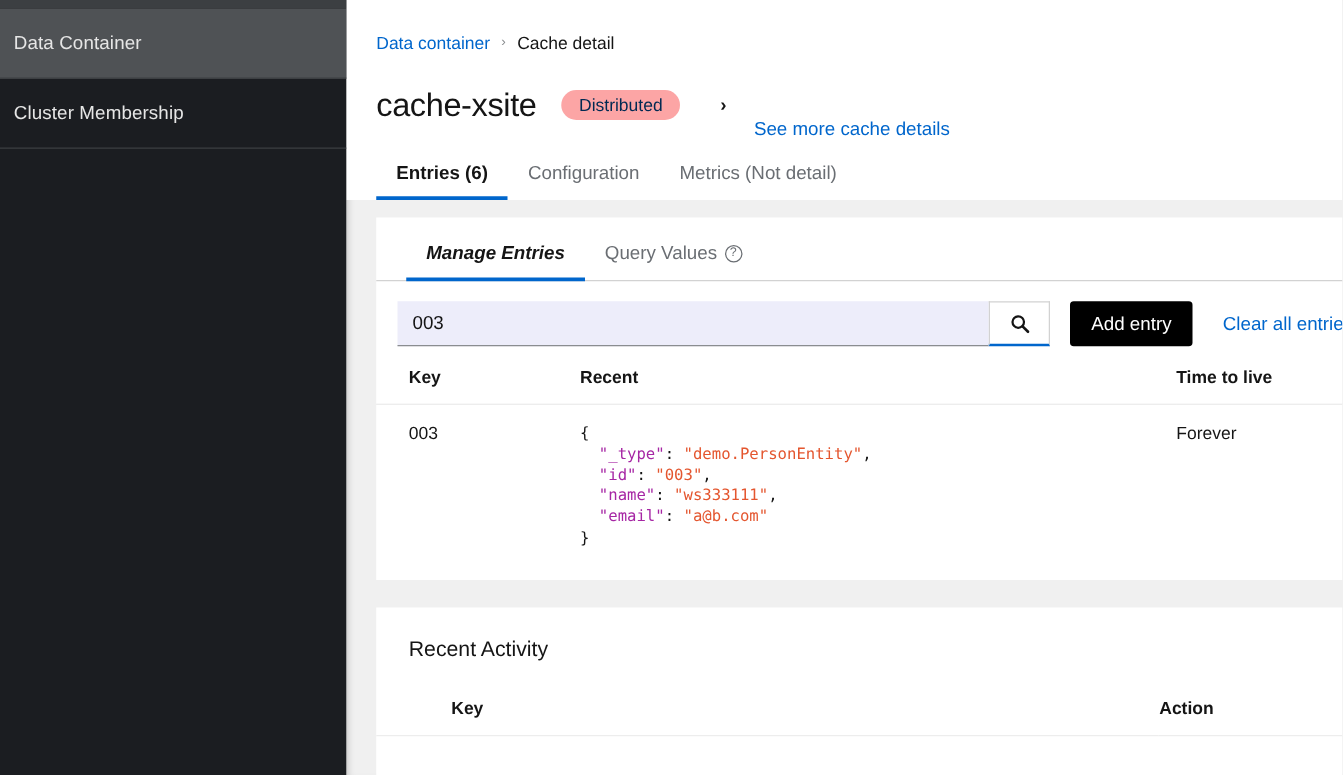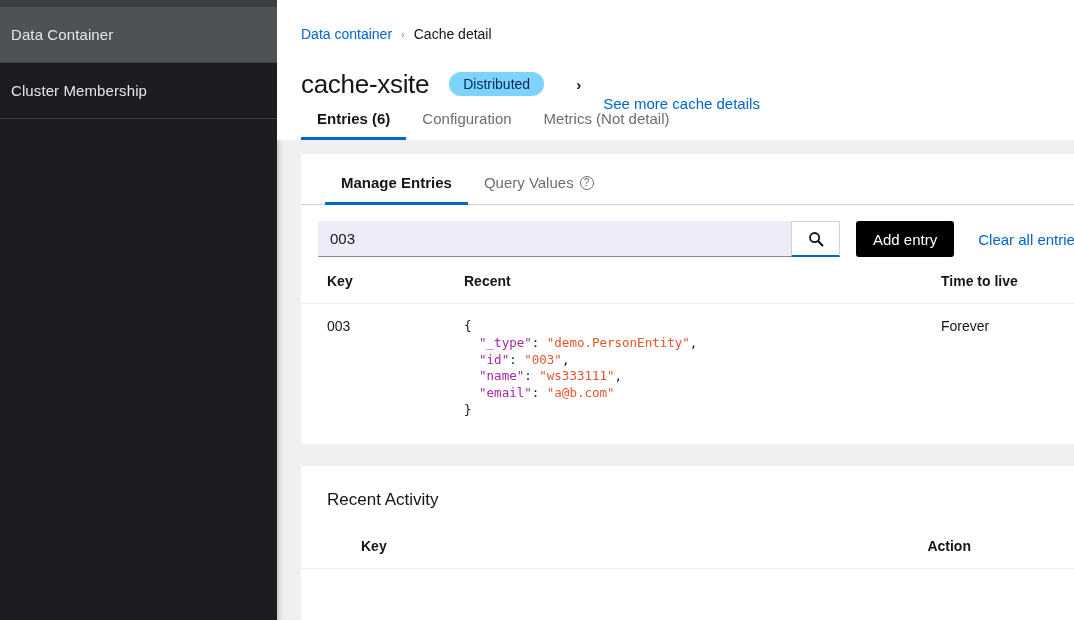--- a/index.html
+++ b/index.html
@@ -36,48 +36,48 @@
   .white-head { background: #fff; padding: 24px 0 0 24px; }
 
   .breadcrumb { display: flex; align-items: center; font-size: 14px; height: 20px; }
   .bc-link { color: #06c; cursor: pointer; }
   .bc-sep { color: #8a8d90; margin: 0 9px; font-size: 11px; }
   .bc-current { color: #151515; }
 
   .title-row { display: flex; align-items: center; margin-top: 22px; height: 36px; }
   .page-title { font-size: 26px; font-weight: 400; color: #151515; letter-spacing: -.3px; }
   .badge {
-    margin-left: 20px; background: #7dd3fc; color: #002952;
+    margin-left: 20px; background: #fca5a5; color: #002952;
     border-radius: 30px; padding: 5px 14px; font-size: 14px; line-height: 1;
   }
   .chev { margin: 0 22px 0 32px; color: #151515; font-size: 15px; font-weight: 700; }
   .more-link { color: #06c; font-size: 15px; cursor: pointer; margin-top: 39px; }
 
-  .tabs { display: flex; margin-top: 8px; }
+  .tabs { display: flex; margin-top: 28px; }
   .tab {
     font-size: 15px; color: #6a6e73; padding: 0 16px 13px 16px;
     cursor: pointer; position: relative;
   }
   .tab.active { color: #151515; font-weight: 700; }
   .tab.active::after {
     content: ""; position: absolute; left: 0; right: 0; bottom: 0;
     height: 3px; background: #06c;
   }
 
   
   .card { background: #fff; margin: 0 0 0 24px; width: 1000px; }
   #card-entries { margin-top: 14px; min-height: 290px; position: relative; }
   #card-activity { margin-top: 22px; min-height: 160px; }
 
   .inner-tabs { display: flex; padding: 12px 24px 0 24px; border-bottom: 1px solid #d2d2d2; }
   .itab {
     font-size: 15px; color: #6a6e73; padding: 8px 16px 13px 16px;
     cursor: pointer; position: relative; display: flex; align-items: center; gap: 6px;
   }
-  .itab.active { color: #151515; font-weight: 700; }
+  .itab.active { color: #151515; font-weight: 700; font-style: italic; }
   .itab.active::after {
     content: ""; position: absolute; left: 0; right: 0; bottom: -1px;
     height: 3px; background: #06c;
   }
   .help-icon {
     width: 14px; height: 14px; border: 1.3px solid #6a6e73; border-radius: 50%;
     font-size: 10px; line-height: 12px; text-align: center; color: #6a6e73;
     font-weight: 400; display: inline-block;
   }
 

